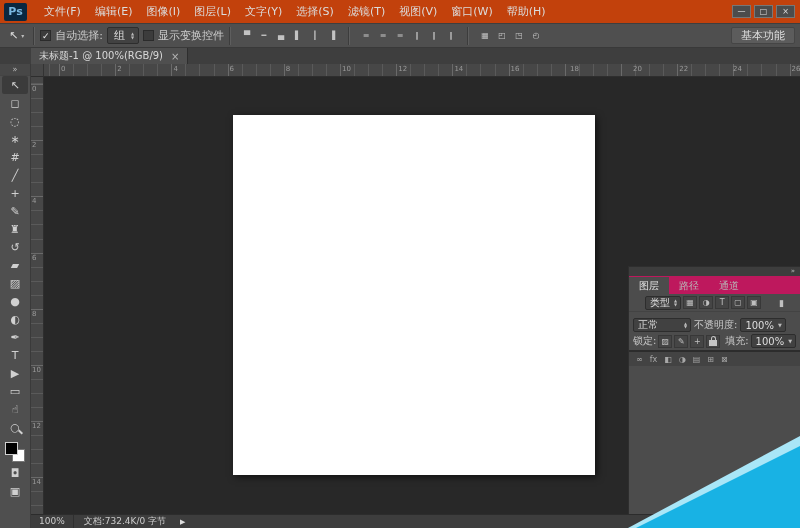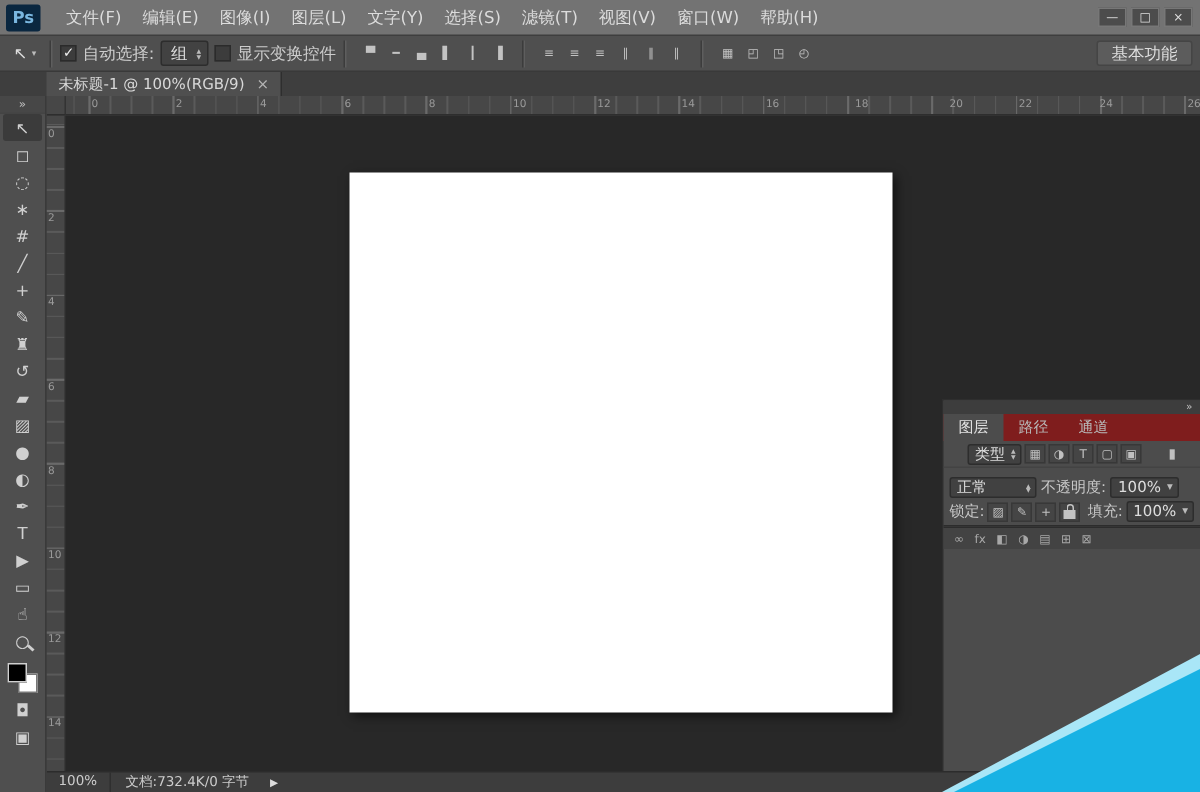--- a/index.html
+++ b/index.html
@@ -1,21 +1,21 @@
 <!DOCTYPE html>
 <html><head>
 <meta charset="utf-8">
 <style>
   *{margin:0;padding:0;box-sizing:border-box}
   html,body{background:#1d1d1d}
   #app{position:relative;width:800px;height:528px;background:#2a2a2a;overflow:hidden;
        font-family:"DejaVu Sans","Liberation Sans",sans-serif;color:#ccc;cursor:default}
 
   
-  .menubar{position:absolute;top:0;left:0;right:0;height:24px;background:#737373;display:flex;
+  .menubar{position:absolute;top:0;left:0;right:0;height:24px;background:#c2410c;display:flex;
            align-items:center;border-bottom:1px solid #3e3e3e;z-index:12}
   .ps-logo{width:23px;height:18px;margin:0 10px 0 4px;border-radius:2px;background:#0a2740;
            color:#7ab7e0;font-size:11px;font-weight:bold;display:flex;align-items:center;justify-content:center}
   .menu-item{font-size:11px;color:#dcdcdc;padding:0 7px;line-height:24px;white-space:nowrap}
   .win-controls{margin-left:auto;display:flex;gap:3px;margin-right:5px}
   .win-btn{width:19px;height:13px;border:1px solid #777;background:#4c4c4c;color:#ddd;
            font-size:8px;line-height:11px;text-align:center}
 
   
   .optionsbar{position:absolute;top:24px;left:0;right:0;height:24px;background:#4f4f4f;
@@ -75,21 +75,21 @@
   .canvas-area{position:absolute;left:44px;top:77px;right:0;bottom:14px;background:#282828;z-index:1}
   .canvas-white{position:absolute;left:189px;top:38px;width:362px;height:360px;background:#fff;
                 box-shadow:2px 2px 7px rgba(0,0,0,.6)}
 
   
   .layers-panel{position:absolute;left:628px;right:0;top:266px;bottom:14px;background:#4c4c4c;z-index:5;
                 font-size:10px;border-left:1px solid #2e2e2e;border-top:1px solid #2e2e2e;
                 display:flex;flex-direction:column}
   .dock-strip{height:9px;background:#3d3d3d;display:flex;justify-content:flex-end;align-items:center;
               padding-right:5px;font-size:7px;line-height:9px;color:#bbb}
-  .panel-tabs{height:18px;background:#7f1d1d;display:flex;}
+  .panel-tabs{height:18px;background:#be185d;display:flex;align-items:flex-end}
   .panel-tab{padding:2px 10px 1px 10px;color:#b8b8b8;font-size:10px}
   .panel-tab.active{background:#4c4c4c;color:#e3e3e3}
   .filter-row{height:18px;display:flex;align-items:center;padding:0 16px;gap:2px;border-bottom:1px solid #434343}
   .mini-combo{display:inline-flex;align-items:center;justify-content:space-between;height:14px;background:#414141;
               border:1px solid #2d2d2d;border-radius:2px;padding:0 3px 0 4px;color:#ddd;gap:4px;white-space:nowrap}
   .mini-spin{display:flex;flex-direction:column;font-size:4px;line-height:3.5px;color:#bbb}
   .mini-down{font-size:5px;color:#bbb}
   .f-icon{width:14px;height:13px;display:inline-flex;align-items:center;justify-content:center;font-size:8px;
           color:#c0c0c0;background:#454545;border:1px solid #383838;flex:none}
   .filter-toggle{margin-left:auto;font-size:9px;color:#c0c0c0}

